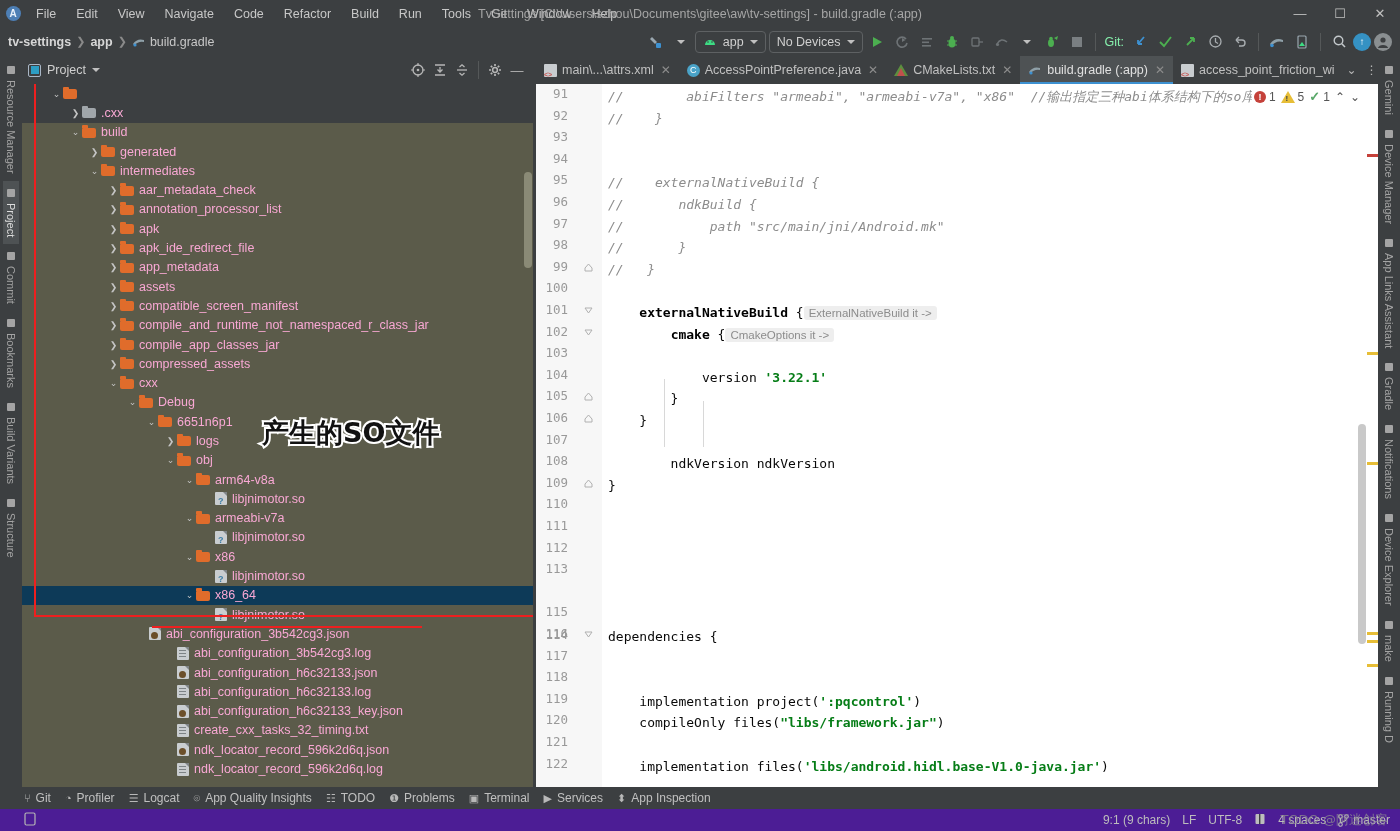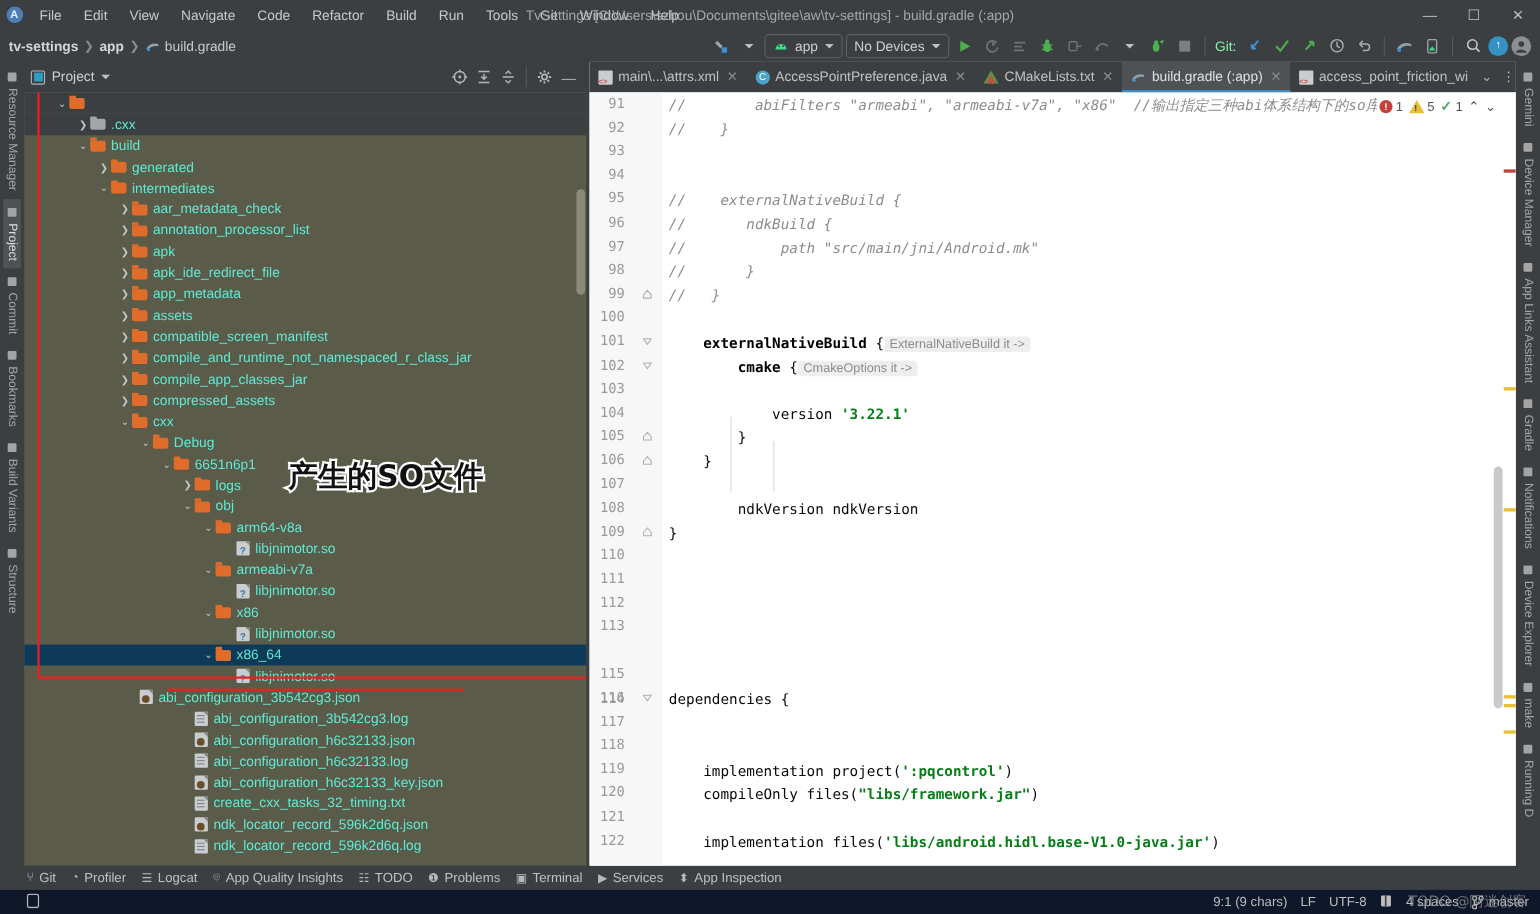--- a/index.html
+++ b/index.html
@@ -65,21 +65,21 @@
   .folder{width:14px;height:11px;margin-right:5px;flex:0 0 14px;position:relative;}
   .folder i{position:absolute;left:0;top:1px;width:14px;height:10px;background:#e06c2b;border-radius:1px 2px 2px 2px;display:block;}
   .folder i:before{content:"";position:absolute;left:0;top:-2.5px;width:6px;height:3px;background:#e06c2b;border-radius:1px 1px 0 0;}
   .folder.gray i{background:#a0a6aa;}
   .folder.gray i:before{background:#a0a6aa;}
   .fileic{width:12px;height:13px;margin-right:5px;flex:0 0 12px;background:#c9cdd0;border-radius:1px;position:relative;}
   .fileic:before{content:"";position:absolute;right:0;top:0;border-left:4px solid transparent;border-top:4px solid #7f8487;}
   .fileic.json:after{content:"";position:absolute;left:2px;bottom:1px;width:7px;height:7px;border-radius:50%;background:#6b4f2a;}
   .fileic.so:after{content:"?";position:absolute;left:3px;bottom:-1px;font-size:9px;color:#3d7ea6;font-weight:bold;}
   .fileic.log:after{content:"";position:absolute;left:2px;top:3px;width:7px;height:1px;background:#7d8386;box-shadow:0 3px 0 #7d8386,0 6px 0 #7d8386;}
-  .lbl{color:#5eead4;}
+  .lbl{color:#f9a8d4;}
   .lbl.app{color:#e8e8d8;font-weight:bold;}
 
   .ann-box{position:absolute;border:2px solid #ee1f1f;pointer-events:none;}
   .ann-line{position:absolute;height:2px;background:#ee1f1f;pointer-events:none;}
   .ann-text{position:absolute;font-family:"DejaVu Sans",sans-serif;font-weight:bold;font-size:27px;color:#111;
     -webkit-text-stroke:4px #ffffff;paint-order:stroke fill;pointer-events:none;white-space:nowrap;}
 
   .vscroll{position:absolute;right:1px;top:0;width:8px;background:#8a8a76;border-radius:4px;}
 
   .splitter{width:3px;background:#3c3f41;flex:0 0 3px;cursor:col-resize;}
@@ -119,21 +119,21 @@
   .tri-warn:after{content:"!";position:absolute;left:-2px;top:3px;font-size:8px;color:#3c3f41;font-weight:bold;}
   .chk{color:#59a869;font-size:13px;font-weight:bold;}
 
   .mmarker{position:absolute;right:0;width:11px;height:3px;}
   .ed-scroll{position:absolute;right:12px;width:8px;background:#c9c9c9;border-radius:4px;}
 
   
   .bottom{height:22px;background:#3c3f41;display:flex;align-items:center;flex:0 0 22px;padding-left:24px;gap:14px;}
   .bt{display:flex;align-items:center;gap:5px;color:#c0c0c0;font-size:12px;white-space:nowrap;}
   .bt .bic{font-size:11px;color:#b8b8b8;display:flex;align-items:center;}
-  .status{height:22px;background:#0f172a;display:flex;align-items:center;flex:0 0 22px;padding:0 10px;position:relative;}
+  .status{height:22px;background:#4c1d95;display:flex;align-items:center;flex:0 0 22px;padding:0 10px;position:relative;}
   .st-left{display:flex;align-items:center;gap:6px;padding-left:14px;}
   .st-right{margin-left:auto;display:flex;align-items:center;gap:12px;color:#bdbdbd;font-size:12px;}
   .watermark{position:absolute;right:12px;bottom:2px;color:#8f8f8f;font-size:13px;opacity:.75;pointer-events:none;font-family:"DejaVu Sans",sans-serif;}
 </style>
 </head>
 <body>
 
 <div class="app">
 
   <div class="titlebar">
@@ -586,21 +586,21 @@
               <span class="folder">
                 <i></i>
               </span>
               <span class="lbl">x86_64</span>
             </div>
             <div class="row" style="padding-left: 180px;">
               <span class="arrow"></span>
               <span class="fileic so"></span>
               <span class="lbl">libjnimotor.so</span>
             </div>
-            <div class="row" style="padding-left: 92px;">
+            <div class="row" style="padding-left: 66px; margin-left: 48px;">
               <span class="arrow"></span>
               <span class="fileic json"></span>
               <span class="lbl">abi_configuration_3b542cg3.json</span>
             </div>
             <div class="row" style="padding-left: 142px;">
               <span class="arrow"></span>
               <span class="fileic log"></span>
               <span class="lbl">abi_configuration_3b542cg3.log</span>
             </div>
             <div class="row" style="padding-left: 142px;">

